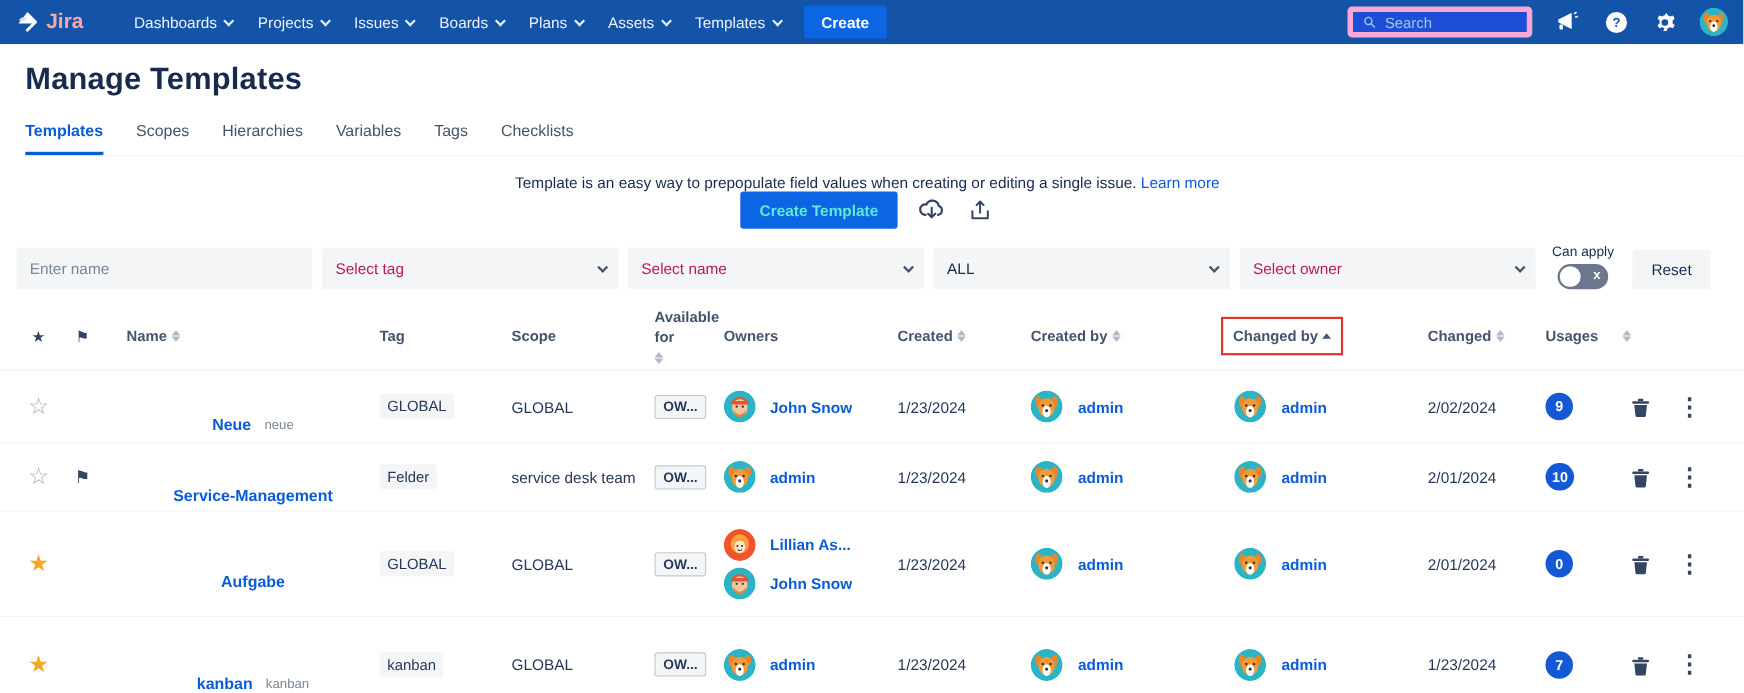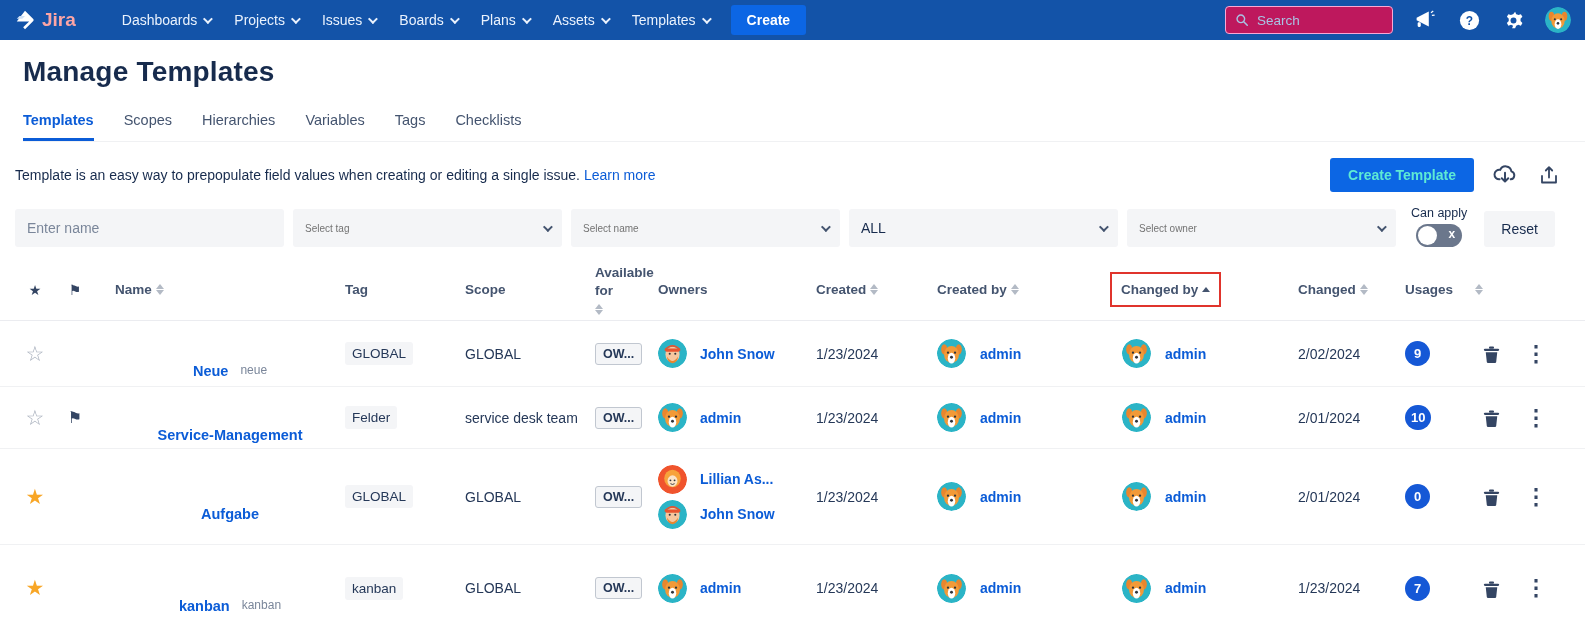--- a/index.html
+++ b/index.html
@@ -11,50 +11,50 @@
   .brand { display:flex; align-items:center; gap:6px; color:#fca5a5; font-size:19px; font-weight:700; margin-right:36px; }
   .brand-logo { width:22px; height:22px; }
   .nav-items { display:flex; align-items:center; gap:4px; }
   .nav-item { display:flex; align-items:center; gap:6px; color:#EAF2FD; font-size:14px;
     padding:6px 10px; border-radius:3px; cursor:pointer; white-space:nowrap; }
   .chev { width:7px; height:7px; border-right:2px solid #EAF2FD; border-bottom:2px solid #EAF2FD;
     transform:rotate(45deg) translateY(-2px); display:inline-block; }
   .nav-create { background:#0C66E4; color:#fff; font-size:14px; font-weight:700; border:none;
     border-radius:3px; padding:7px 16px; margin-left:12px; cursor:pointer; }
   .nav-right { margin-left:auto; display:flex; align-items:center; gap:20px; }
-  .nav-search { display:flex; align-items:center; gap:8px; background:#be185d; border:1px solid #f9a8d4;
+  .nav-search { display:flex; align-items:center; gap:8px; background:#1d4ed8; border:5px solid #f9a8d4;
     border-radius:4px; width:168px; height:28px; padding:0 9px; }
   .nav-search input { background:transparent; border:none; outline:none; color:#CFE0F5; font-size:13.5px; width:120px;
     font-family:"Liberation Sans", sans-serif; }
   .nav-search input::placeholder { color:#A9C3E4; }
   .nav-ico { width:24px; height:24px; display:flex; align-items:center; justify-content:center; cursor:pointer; }
   .avatar-sm { width:26px; height:26px; border-radius:50%; overflow:hidden; }
 
   
   .page-title { font-size:28px; font-weight:700; color:#172B4D; margin:16px 0 0 23px; letter-spacing:.2px; }
   .tabs { display:flex; gap:30px; margin:24px 0 0 23px; border-bottom:1px solid #F0F1F3; width:calc(100% - 23px); }
   .tab { font-size:14.5px; color:#44546F; padding:0 0 10px 0; cursor:pointer; }
   .tab.active { color:#0B5CD7; font-weight:700; border-bottom:3px solid #0B5CD7; }
 
-  .desc-row { display:flex; align-items:center; justify-content:space-between; padding:16px 23px 10px 15px; }
+  .desc-row { display:flex; align-items:center; justify-content:center; padding:16px 23px 10px 15px;flex-direction:column; }
   .desc { font-size:14px; color:#172B4D; }
   .desc a { color:#0B5CD7; text-decoration:none; cursor:pointer; }
   .desc-actions { display:flex; align-items:center; gap:18px; }
   .btn-primary { background:#0C66E4; color:#5eead4; border:none; border-radius:3px; font-size:14px; font-weight:700;
     padding:9px 18px; cursor:pointer; }
   .tool-ico { width:26px; height:26px; cursor:pointer; display:flex; align-items:center; justify-content:center; }
 
   
   .filters { display:flex; align-items:flex-end; gap:9px; padding:4px 15px 12px 15px; }
   .f-box { background:#F4F5F7; border-radius:3px; height:38px; display:flex; align-items:center;
     justify-content:space-between; padding:0 12px; width:269px; cursor:pointer; }
   .f-box input { background:transparent; border:none; outline:none; font-size:14px; width:100%;
     font-family:"Liberation Sans", sans-serif; color:#172B4D; }
   .f-box input::placeholder { color:#7A869A; }
-  .f-ph { font-size:10px; color:#737373; }
+  .f-ph { font-size:14px; color:#be185d; }
   .f-val { font-size:14px; color:#172B4D; }
   .f-chev { width:7px; height:7px; border-right:2px solid #44546F; border-bottom:2px solid #44546F;
     transform:rotate(45deg) translateY(-2px); }
   .can-apply { display:flex; flex-direction:column; align-items:center; gap:4px; margin:0 8px 0 6px; }
   .can-apply-label { font-size:12.5px; color:#172B4D; }
   .toggle { width:46px; height:23px; background:#6B778C; border-radius:12px; position:relative; cursor:pointer; }
   .toggle .knob { position:absolute; left:2px; top:2px; width:19px; height:19px; background:#fff; border-radius:50%; }
   .toggle .off-x { position:absolute; right:7px; top:3px; color:#fff; font-size:12px; font-weight:700; }
   .btn-reset { background:#F4F5F7; border:none; border-radius:3px; color:#172B4D; font-size:14px;
     padding:10px 17px; cursor:pointer; }

